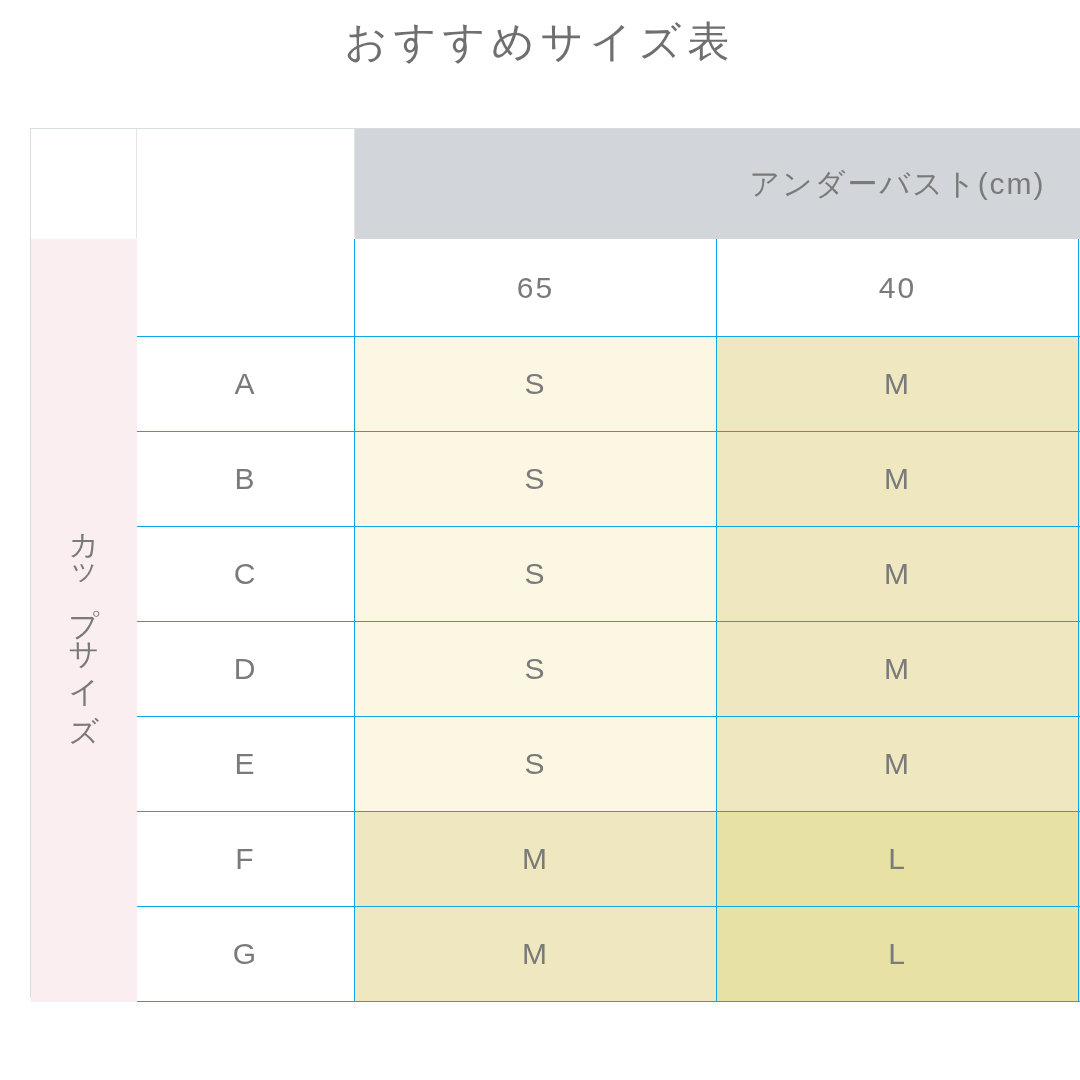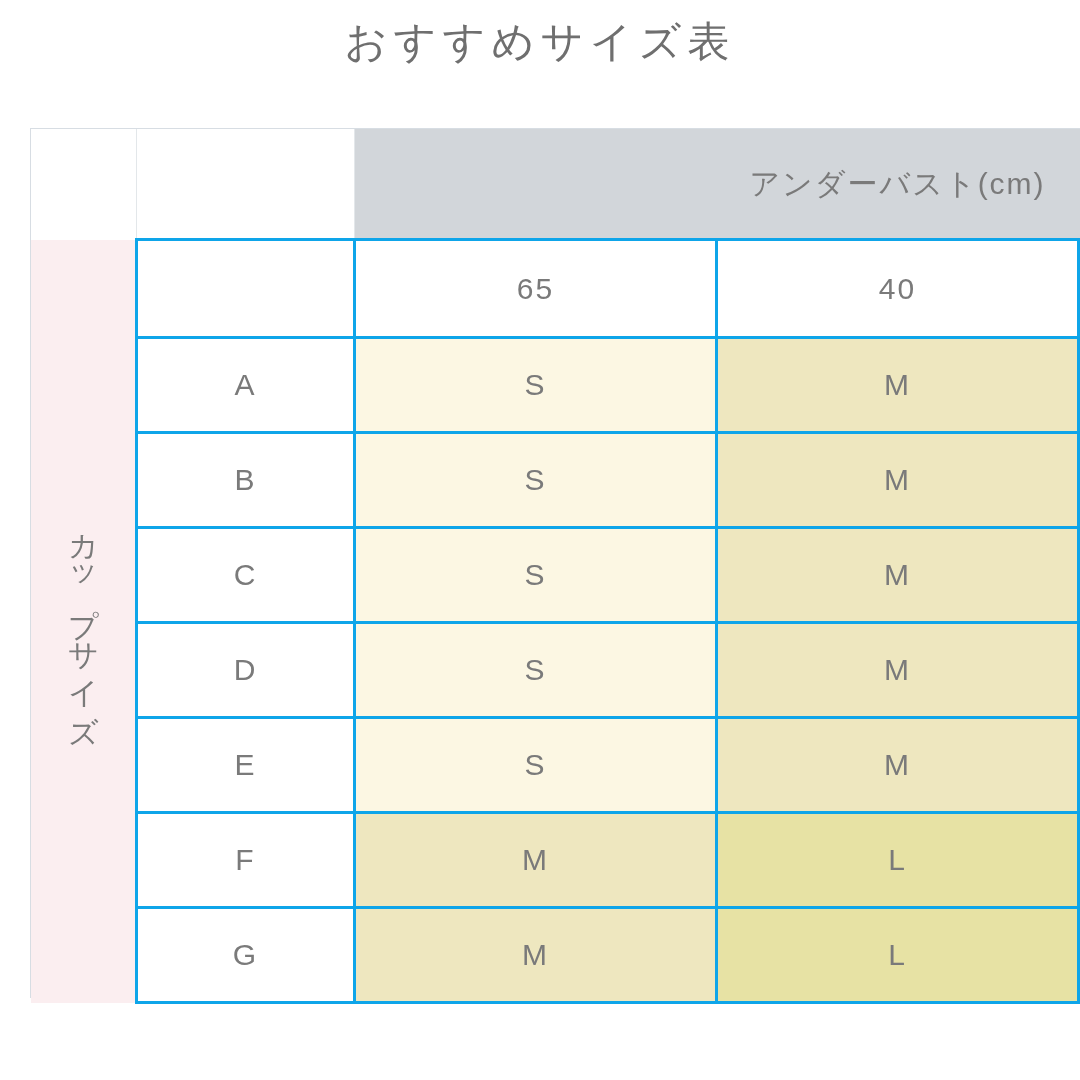--- a/index.html
+++ b/index.html
@@ -58,21 +58,21 @@
   }
 
   table.size-table td {
     padding: 0;
     text-align: center;
     vertical-align: middle;
     font-size: 30px;
     color: #7a7a7a;
     font-weight: 400;
     letter-spacing: 2px;
-    border: 3px solid #0ea5e9;
+    border: 1px solid #0ea5e9;
   }
 
   
   col.c-cup    { width: 105px; }
   col.c-letter { width: 218px; }
   col.c-band   { width: 362px; }
 
   
   .hdr-under {
     background: #d2d6da;

